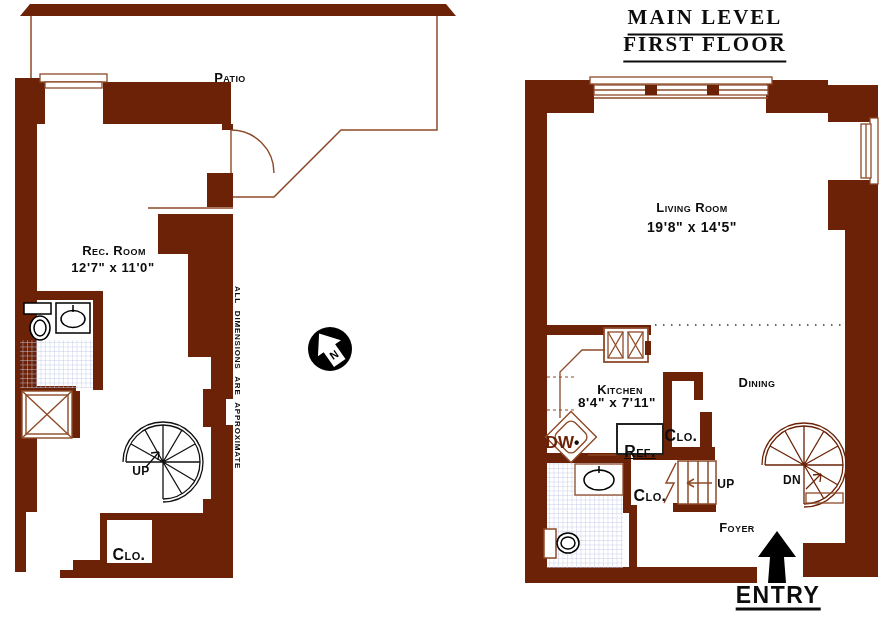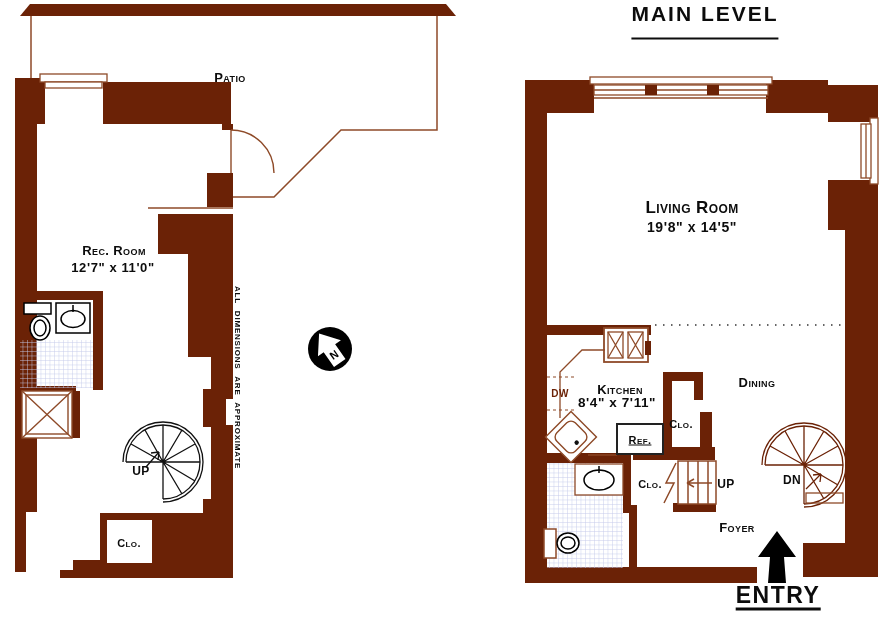--- a/index.html
+++ b/index.html
@@ -3,26 +3,26 @@
 <meta charset="utf-8">
 <style>
   html,body{margin:0;padding:0;background:#ffffff;}
   #canvas{position:relative;width:892px;height:620px;background:#ffffff;overflow:hidden;
           font-family:"Liberation Sans",sans-serif;color:#111;}
   #plan-svg{position:absolute;left:0;top:0;}
   .lbl{position:absolute;transform:translate(-50%,-50%);font-weight:bold;white-space:nowrap;
        color:#0c0c0c;letter-spacing:.4px;line-height:1;}
   .sc{font-variant:small-caps;}
   .room{font-size:13px;}
-  .small{font-size:11px;}
+  .small{font-size:16px;margin-top:12px;}
   .dim{font-size:13px;letter-spacing:.6px;}
-  .title{font-size:21px;letter-spacing:2px;border-bottom:2.5px solid #0c0c0c;padding-bottom:14px;}
+  .title{font-size:21px;letter-spacing:2px;border-bottom:2.5px solid #0c0c0c;padding-bottom:6px;font-family:Liberation Serif, serif;}
   .entry{font-size:23px;letter-spacing:1.5px;border-bottom:3px solid #0c0c0c;padding-bottom:1px;}
   .dir{font-size:12px;}
-  .dw{font-size:10px;color:#6b2206;}
+  .dw{font-size:17px;color:#6b2206;margin-top:48px;}
   .vert{position:absolute;writing-mode:vertical-rl;text-orientation:sideways;
         font-size:8px;font-weight:bold;letter-spacing:.8px;word-spacing:4px;color:#0c0c0c;}
 </style>
 </head>
 <body>
 
 <div id="canvas">
 
 <svg id="plan-svg" width="892" height="620" viewBox="0 0 892 620">
   <defs>
@@ -211,22 +211,23 @@
 <div class="lbl sc room" style="left:114px;top:250px;">Rec. Room</div>
 <div class="lbl dim" style="left:113px;top:267px;">12'7" x 11'0"</div>
 
 <div class="lbl dir" style="left:141px;top:471px;">UP</div>
 
 <div class="lbl sc small" style="left:129px;top:543px;">Clo.</div>
 
 <div class="vert" style="left:233px;top:286px;">ALL DIMENSIONS ARE APPROXIMATE</div>
 
 <div class="lbl title" style="left:705px;top:21px;">MAIN LEVEL</div>
-
-<div class="lbl sc" style="left:692px;top:207px;font-size:17px;">Living Room</div>
+<div class="lbl title" style="left:705px;top:48px;">FIRST FLOOR</div>
+
+<div class="lbl sc" style="left:692px;top:207px;font-size:13px;">Living Room</div>
 <div class="lbl dim" style="left:692px;top:227px;font-size:14px;">19'8" x 14'5"</div>
 
 <div class="lbl sc room" style="left:620px;top:389px;">Kitchen</div>
 <div class="lbl dim" style="left:617px;top:403px;font-size:13.5px;">8'4" x 7'11"</div>
 
 <div class="lbl dw" style="left:560px;top:394px;">DW</div>
 
 <div class="lbl sc small" style="left:640px;top:440px;text-decoration:underline;">Ref.</div>
 
 <div class="lbl sc small" style="left:681px;top:424px;">Clo.</div>

